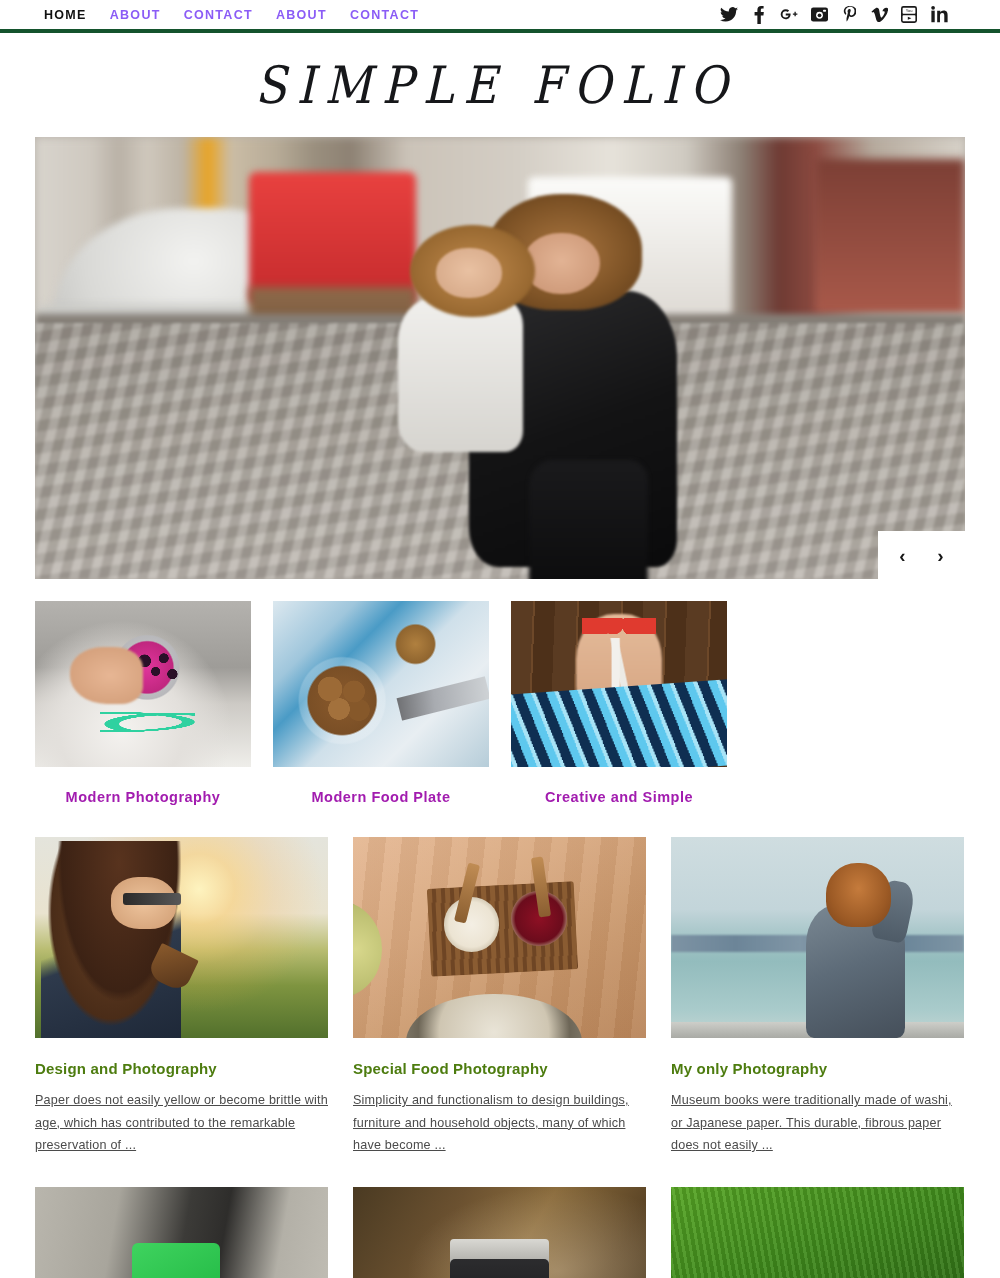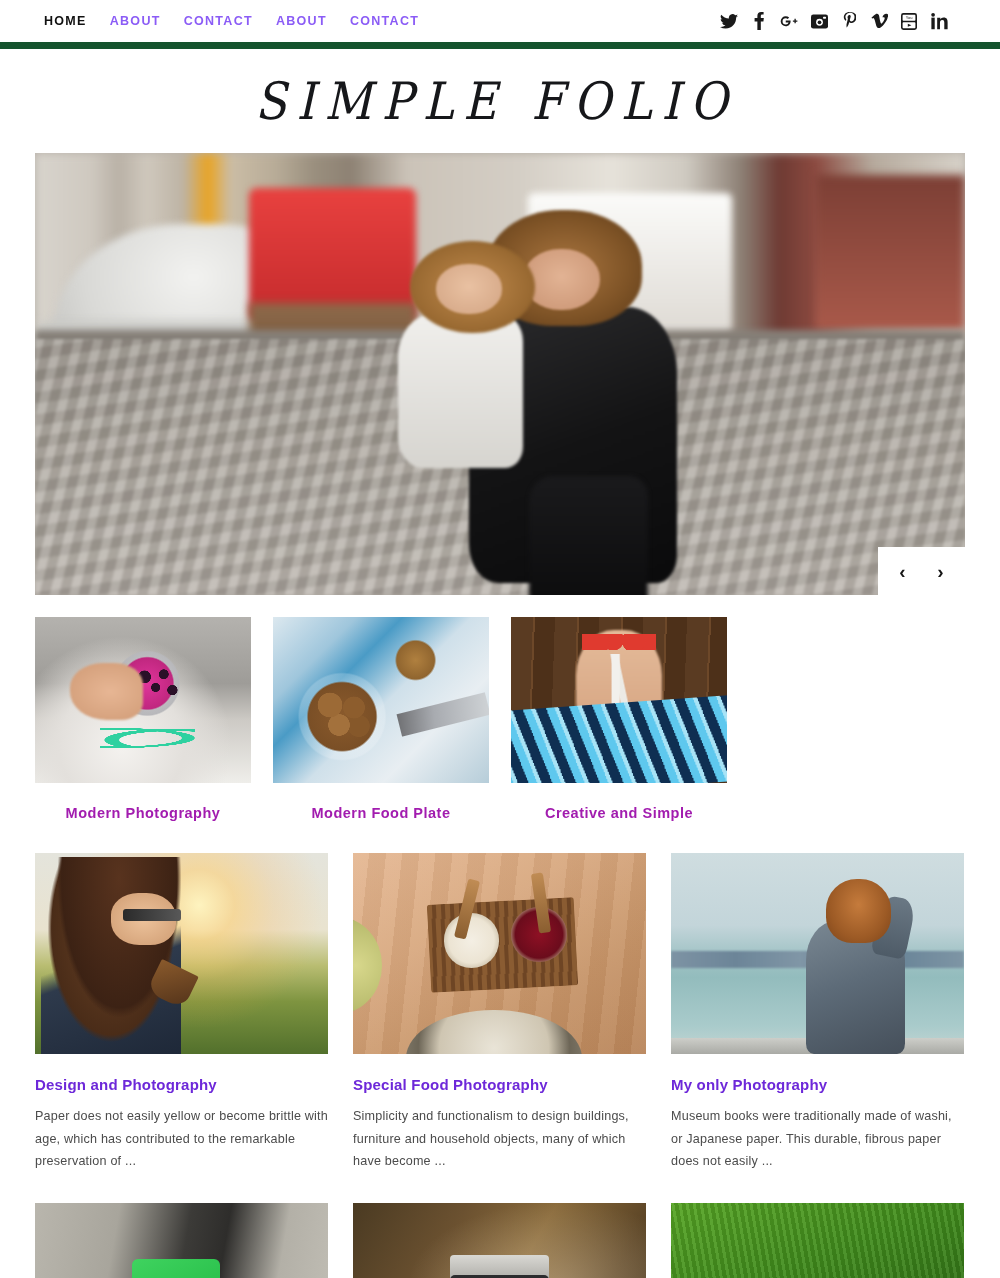--- a/index.html
+++ b/index.html
@@ -8,22 +8,22 @@
     width: 1000px;
     background: #ffffff;
     font-family: "Liberation Sans", sans-serif;
     color: #222222;
     -webkit-font-smoothing: antialiased;
   }
   body { width: 1000px; min-height: 1278px; overflow: hidden; position: relative; }
 
   
   .navbar {
-    height: 49px;
-    border-bottom: 7px solid #14532d;
+    height: 33px;
+    border-bottom: 4px solid #14532d;
     display: flex;
     align-items: center;
     padding: 0 30px 0 44px;
     background: #fff;
   }
   .nav-links { display: flex; align-items: center; gap: 0px; }
   .nav-link {
     font-size: 12.5px;
     font-weight: bold;
     letter-spacing: 1.3px;
@@ -365,32 +365,33 @@
   .blog-card { width: 293px; }
   .blog-img {
     width: 293px; height: 201px;
     position: relative; overflow: hidden; cursor: pointer;
     background: #d0d0d0;
   }
   .blog-title {
     display: block;
     font-size: 15px;
     font-weight: bold;
-    color: #6d28d9;
+    color: #4d7c0f;
     letter-spacing: 0.2px;
     margin-top: 22px;
     cursor: pointer;
   }
   .blog-text {
     display: block;
     font-size: 12.6px;
     line-height: 1.8;
     color: #4b4b4b;
     margin-top: 12px;
     letter-spacing: 0.2px;
+    text-decoration: underline;
   }
   
   .b1 {
     background:
       radial-gradient(circle at 56% 26%, rgba(255,244,190,.95) 0%, rgba(255,206,110,.55) 16%, rgba(255,176,70,.18) 34%, rgba(0,0,0,0) 56%),
       linear-gradient(#e4e4dc 0%, #e9e3cf 38%, #b9bd72 56%, #7e9440 74%, #52702c 100%);
   }
   .b1-man {
     position: absolute; left: 2%; top: 2%; width: 48%; height: 98%;
     background:

